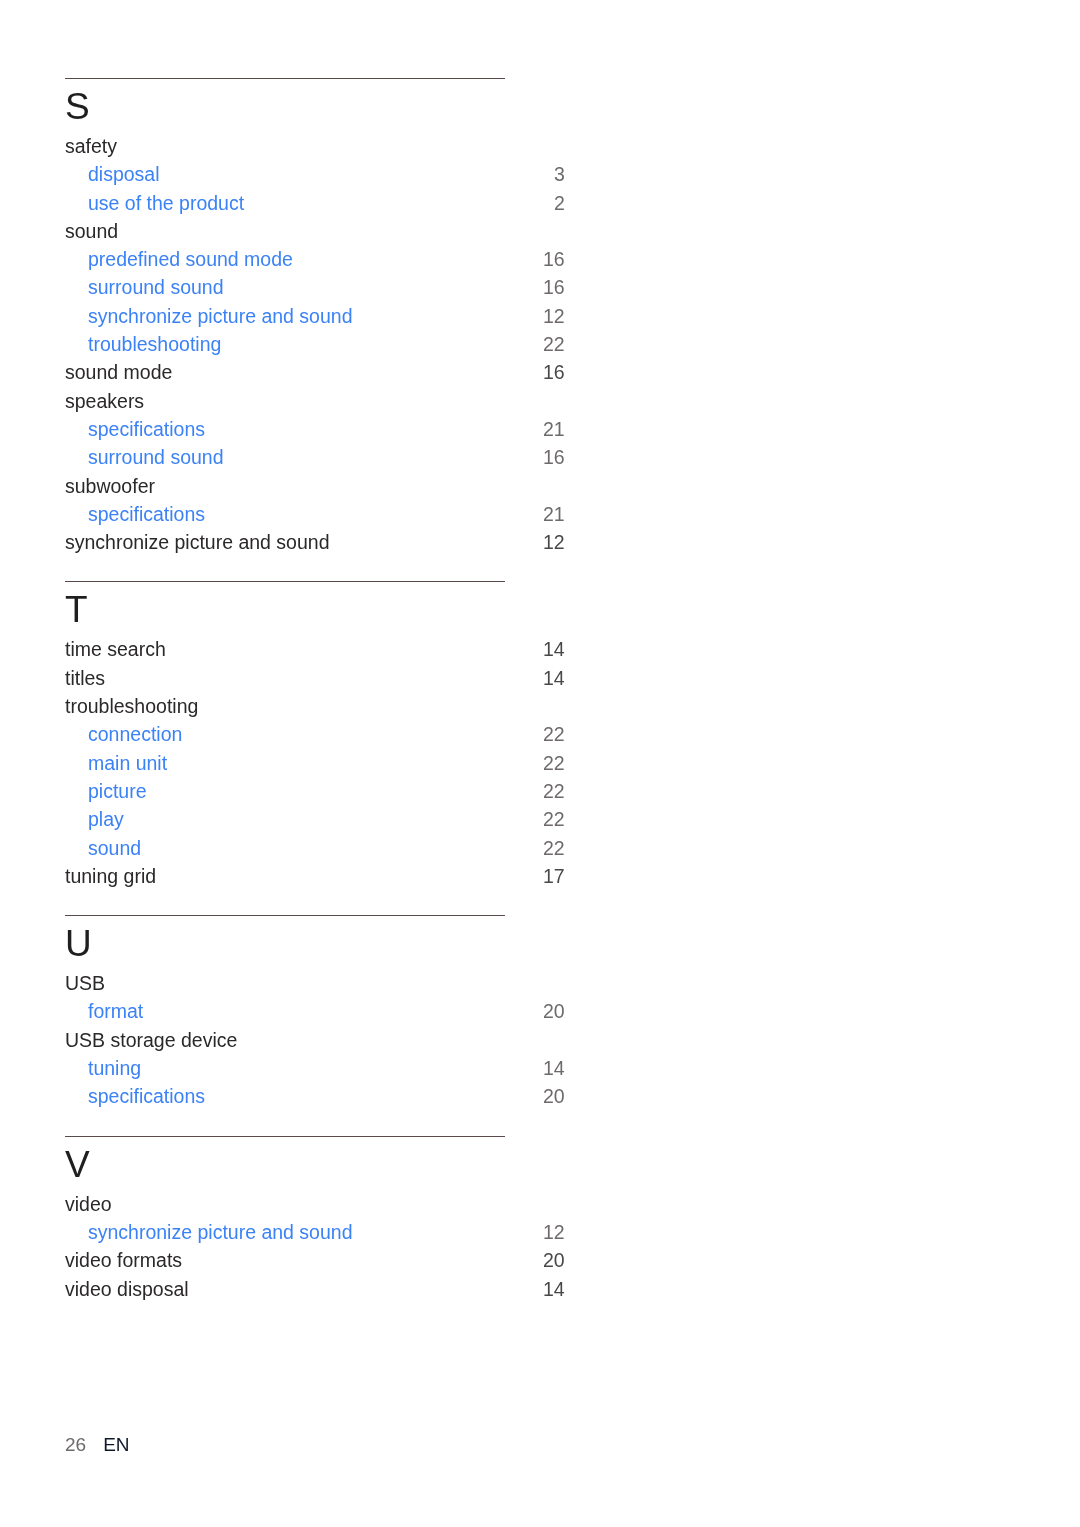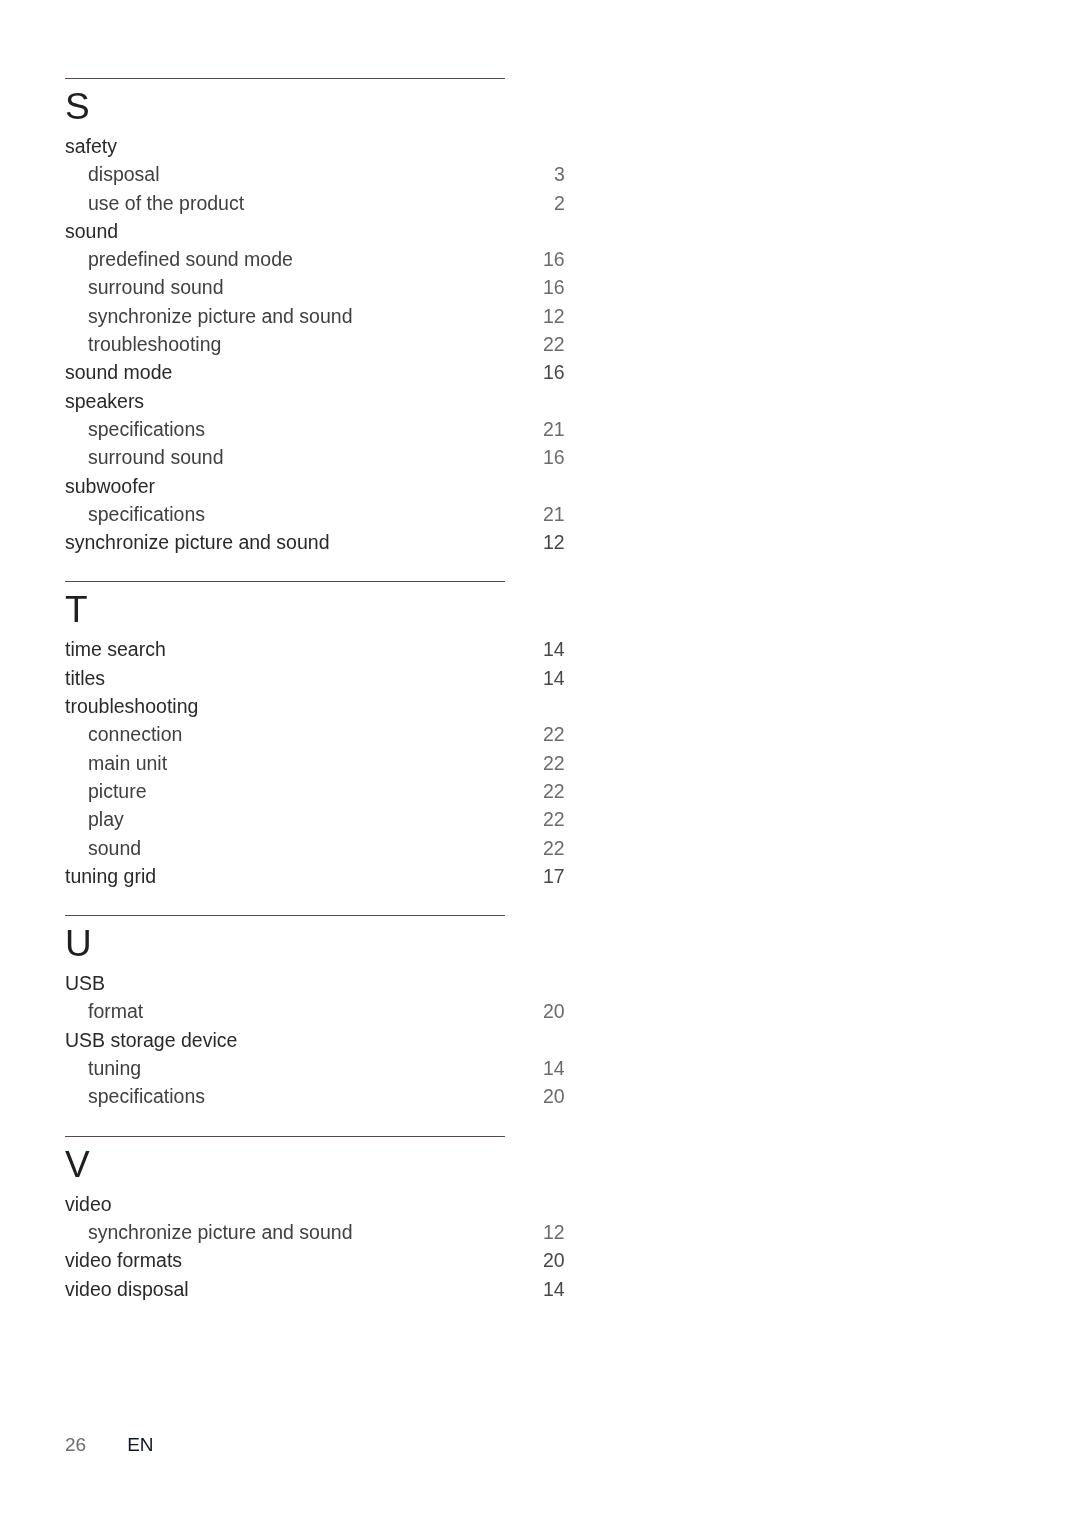--- a/index.html
+++ b/index.html
@@ -71,37 +71,37 @@
     left: 478px;
     font-size: 19.5px;
     text-align: left;
   }
 
   
   .level-0 .entry-label { color: #2b2828; padding-left: 0px; }
   .level-0 .entry-page  { color: #4a4747; }
 
   
-  .level-1 .entry-label { color: #404040; padding-left: 23px; }
+  .level-1 .entry-label { color: #3b82f6; padding-left: 23px; }
   .level-1 .entry-page  { color: #6e6a6a; }
 
   .entry { position: relative; }
 
   
   .footer {
     position: absolute;
     left: 65px;
     top: 1434px;
     display: flex;
     align-items: baseline;
   }
   .footer-page-number {
     font-size: 19px;
     color: #6e6a6a;
-    margin-right: 32px;
+    margin-right: 8px;
   }
   .footer-language {
     font-size: 19px;
     color: #0f172a;
     margin-left: 9px;
   }
 </style>
 </head>
 <body>
 

